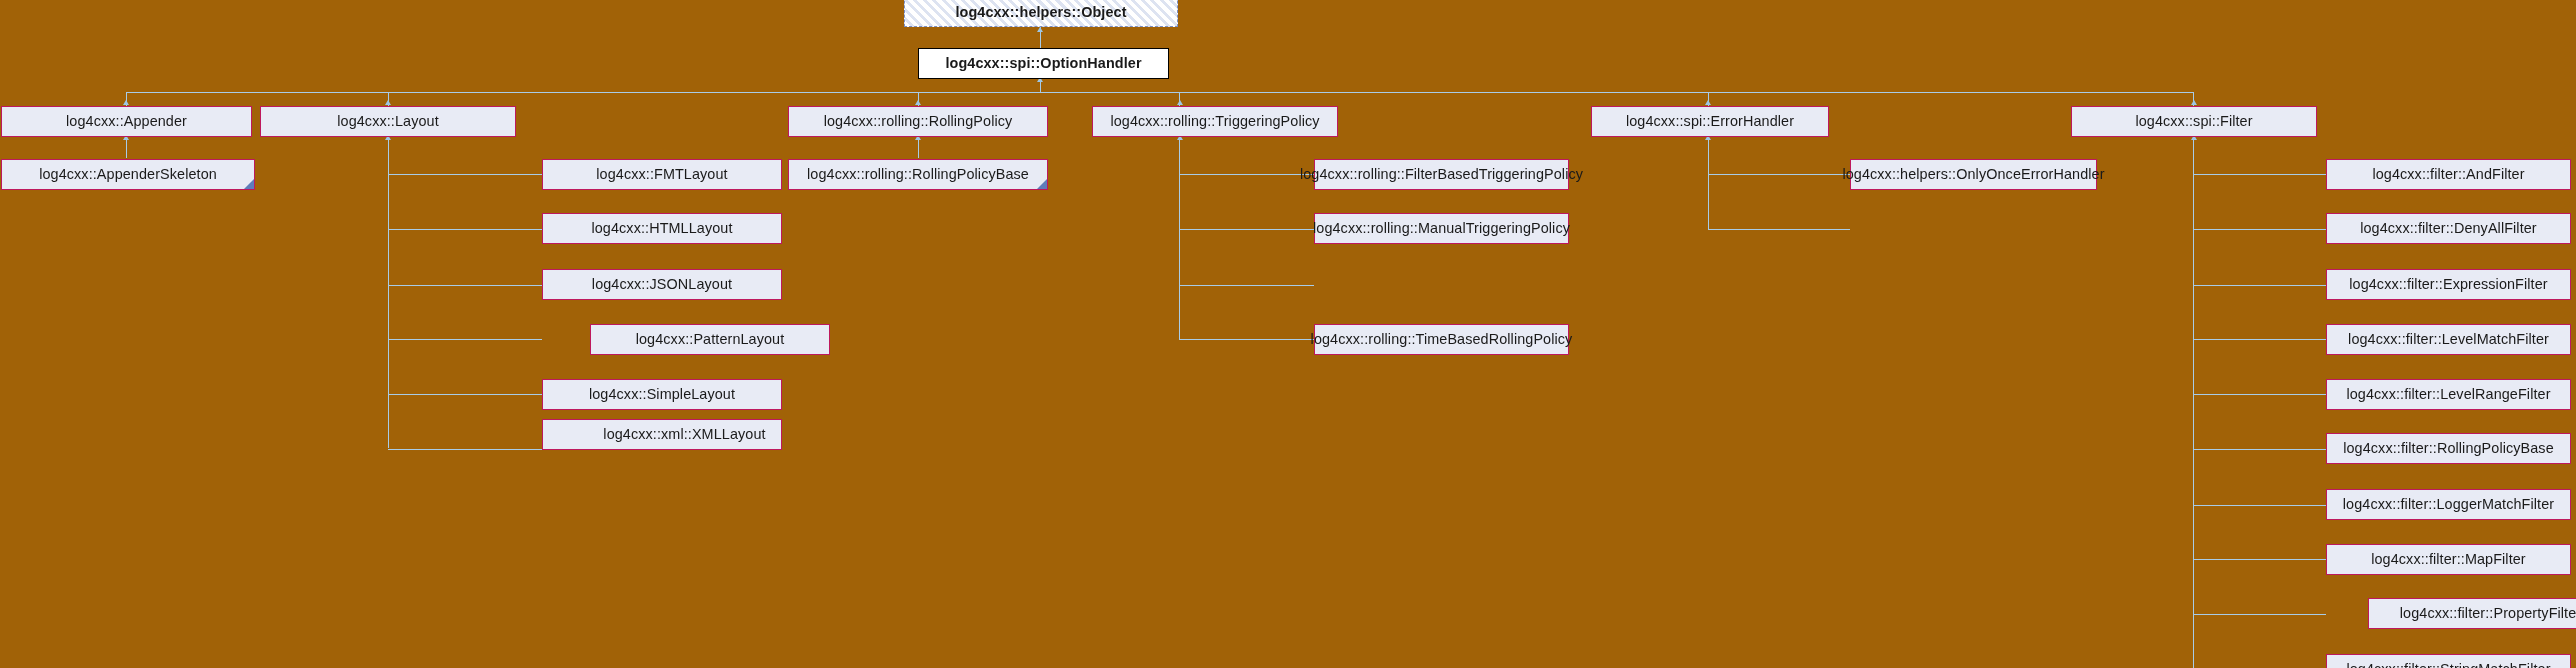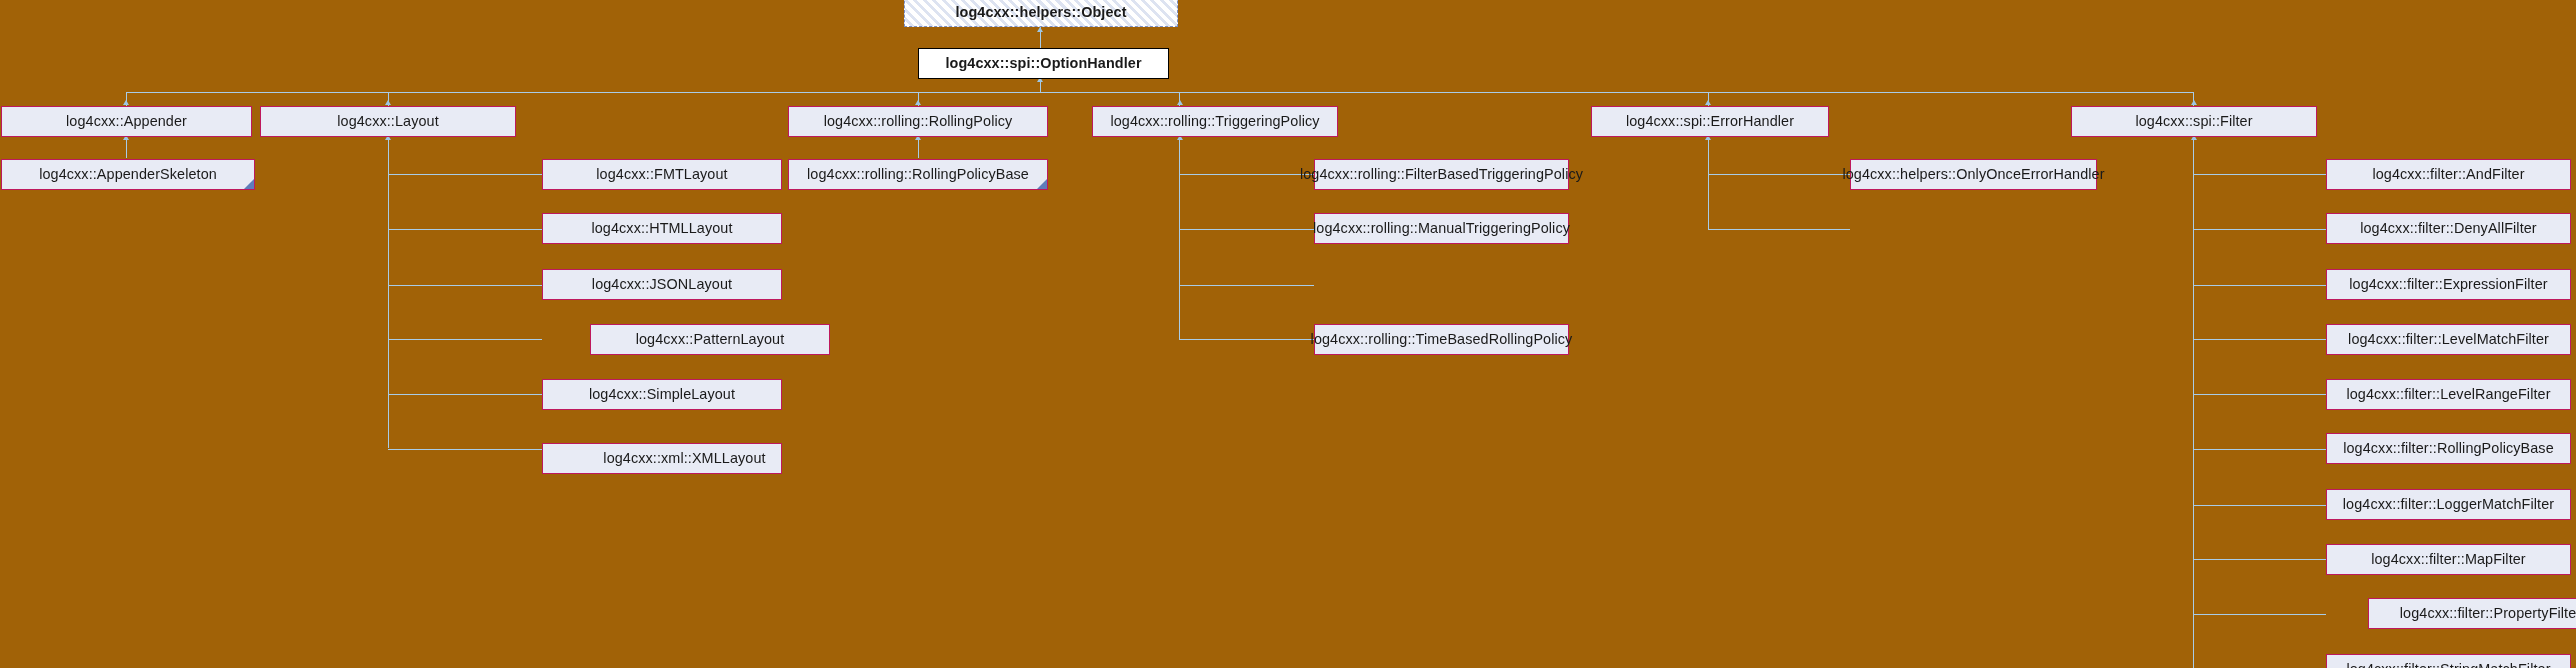--- a/index.html
+++ b/index.html
@@ -194,21 +194,21 @@
   </div>
   <div class="node cls" style="left:542px;top:269px;width:240px;">
     <span class="label">log4cxx::JSONLayout</span>
   </div>
   <div class="node cls" style="left:542px;top:324px;width:240px;margin-left:48px;">
     <span class="label">log4cxx::PatternLayout</span>
   </div>
   <div class="node cls" style="left:542px;top:379px;width:240px;">
     <span class="label">log4cxx::SimpleLayout</span>
   </div>
-  <div class="node cls" style="left:542px;top:443px;width:240px;padding-left:45px;">
+  <div class="node cls" style="left:542px;top:419px;width:240px;padding-left:45px;">
     <span class="label">log4cxx::xml::XMLLayout</span>
   </div>
 
   <div class="node cls folded" style="left:788px;top:159px;width:260px;">
     <span class="label">log4cxx::rolling::RollingPolicyBase</span>
   </div>
 
   <div class="node cls" style="left:1314px;top:159px;width:255px;">
     <span class="label">log4cxx::rolling::FilterBasedTriggeringPolicy</span>
   </div>

